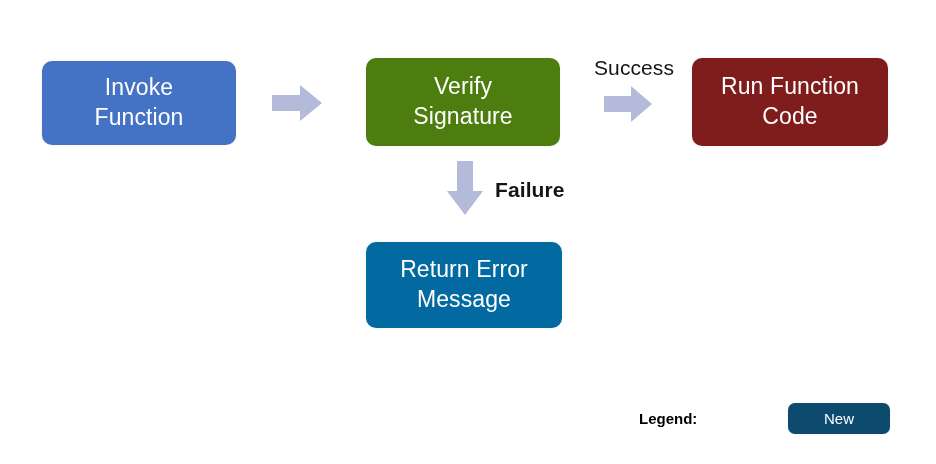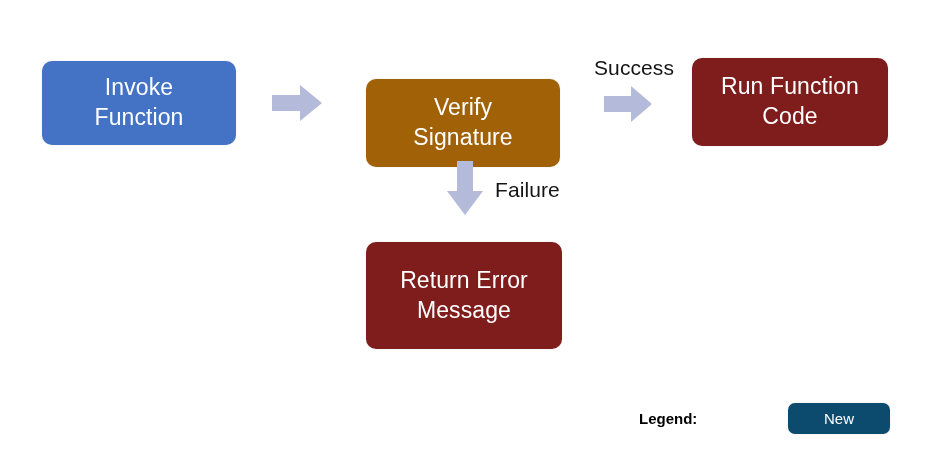--- a/index.html
+++ b/index.html
@@ -88,21 +88,21 @@
     <span class="node-text">Invoke
 Function</span>
   </div>
 
   <div class="arrow-right" style="left:272px; top:84px; width:50px; height:38px;">
     <svg width="50" height="38" viewBox="0 0 50 38" xmlns="http://www.w3.org/2000/svg">
       <polygon points="0,11 28,11 28,1 50,19 28,37 28,27 0,27" fill="#B4BAD9"></polygon>
     </svg>
   </div>
 
-  <div class="node" style="left:366px; top:58px; width:194px; height:88px; background:#a16207;margin-top:21px;">
+  <div class="node" style="left:366px; top:58px; width:194px; height:88px; background:#4d7c0f;">
     <span class="node-text">Verify
 Signature</span>
   </div>
 
   <div class="edge-label" style="left:594px; top:56px;">Success</div>
 
   <div class="arrow-right" style="left:604px; top:86px; width:48px; height:36px;">
     <svg width="48" height="36" viewBox="0 0 48 36" xmlns="http://www.w3.org/2000/svg">
       <polygon points="0,10 27,10 27,0 48,18 27,36 27,26 0,26" fill="#B4BAD9"></polygon>
     </svg>
@@ -112,23 +112,23 @@
     <span class="node-text">Run Function
 Code</span>
   </div>
 
   <div class="arrow-down" style="left:446px; top:161px; width:38px; height:54px;">
     <svg width="38" height="54" viewBox="0 0 38 54" xmlns="http://www.w3.org/2000/svg">
       <polygon points="11,0 27,0 27,30 37,30 19,54 1,30 11,30" fill="#B4BAD9"></polygon>
     </svg>
   </div>
 
-  <div class="edge-label" style="left:495px; top:178px;">Failure</div>
+  <div class="edge-label" style="left:495px; top:178px;font-weight:bold;">Failure</div>
 
-  <div class="node" style="left:366px; top:242px; width:196px; height:107px; background:#7f1d1d;">
+  <div class="node" style="left:366px; top:242px; width:196px; height:86px; background:#0369a1;">
     <span class="node-text">Return Error
 Message</span>
   </div>
 
   <div class="legend-title" style="left:605px; top:410px;">Legend:</div>
 
 
   <div class="legend-chip" style="left:788px; top:403px; width:102px; height:31px; background:#0c4a6e;">
     <span>New</span>
   </div>

